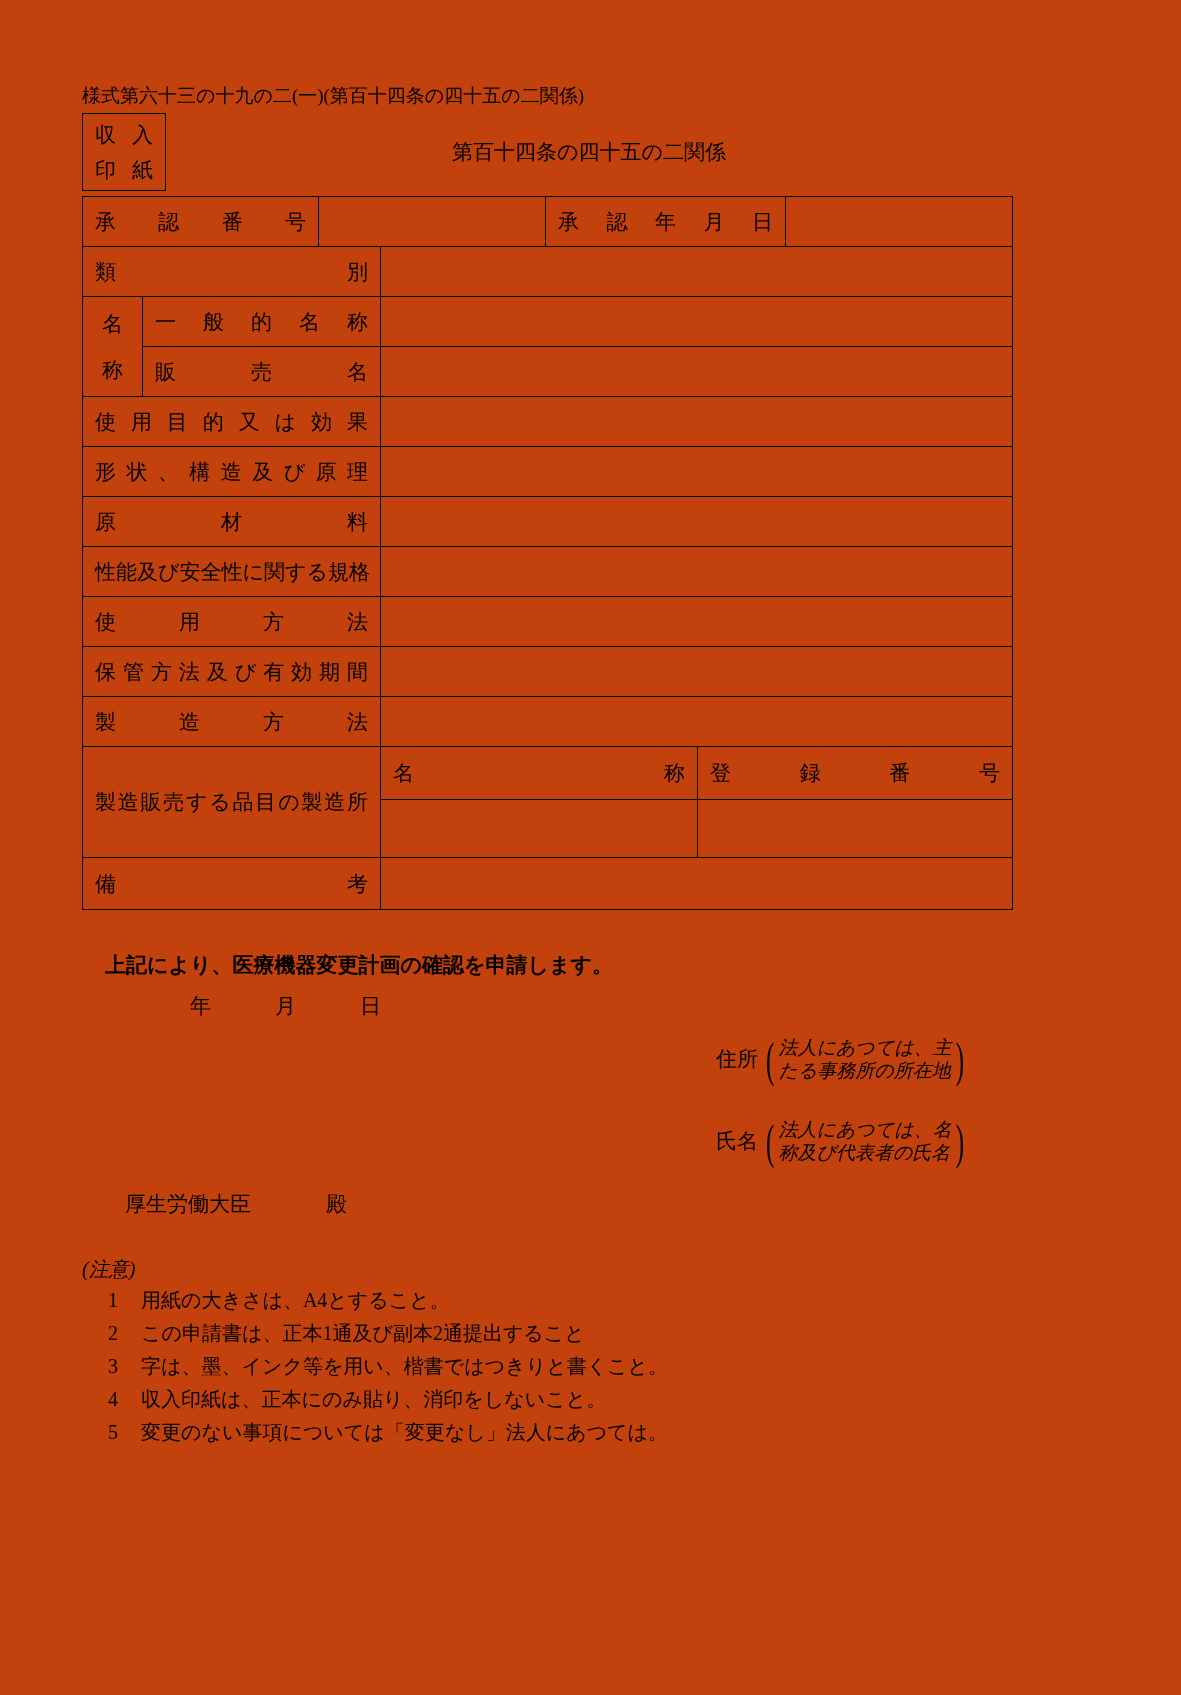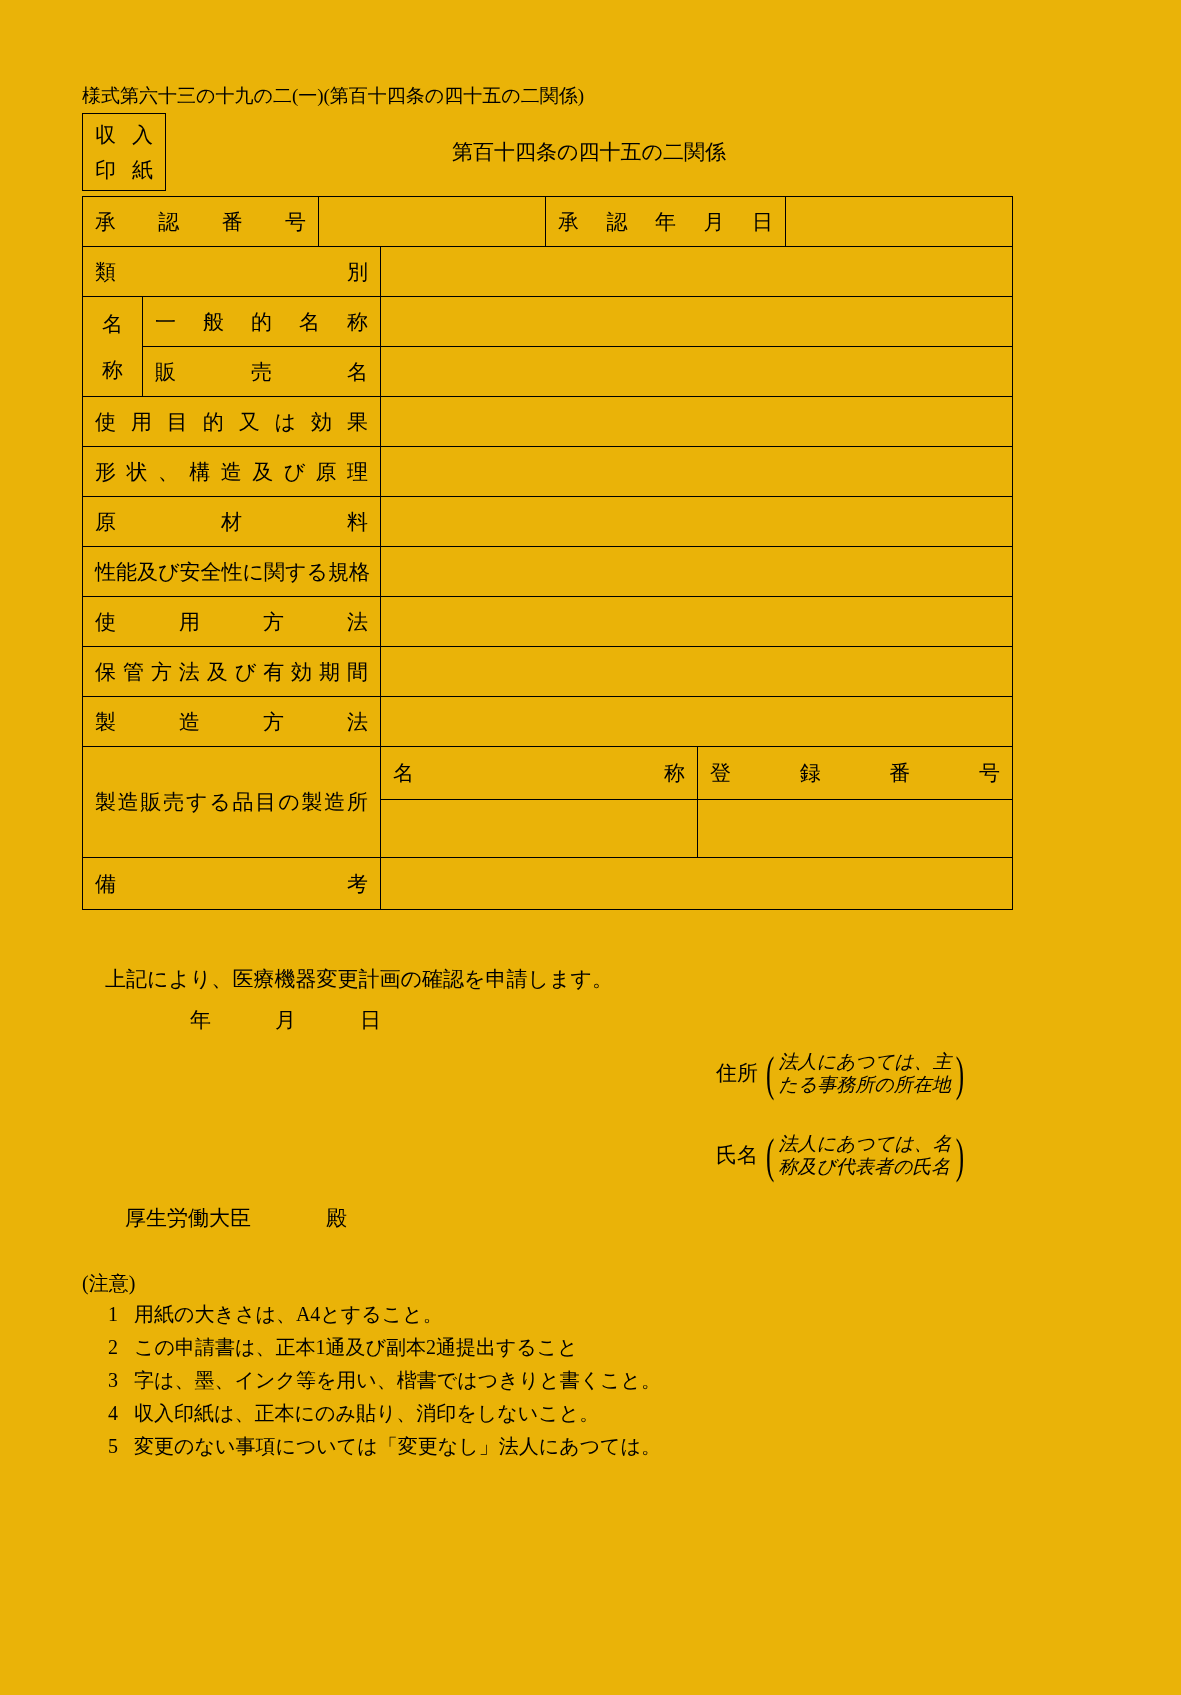--- a/index.html
+++ b/index.html
@@ -1,20 +1,20 @@
 <!DOCTYPE html>
 <html><head>
 <meta charset="utf-8">
 <style>
   html, body { margin: 0; padding: 0; background: #ffffff; }
   .page {
     position: relative;
     width: 1181px;
     min-height: 1695px;
-    background: #eab308;
+    background: #c2410c;
     box-sizing: border-box;
     padding: 84px 169px 60px 82px;
     color: #000;
     font-family: "Liberation Serif", "DejaVu Serif", serif;
   }
 
   .form-code {
     font-size: 19px;
     line-height: 24px;
     margin-bottom: 5px;
@@ -61,24 +61,25 @@
   .form-table tr.r-site-head { height: 53px; }
   .form-table tr.r-site-empty { height: 58px; }
   .form-table tr.r-remarks { height: 52px; }
 
   
   .jc { display: flex; justify-content: space-between; }
   
   .jv { display: flex; flex-direction: column; align-items: center; gap: 18px; }
 
   .decl-statement {
-    margin-top: 56px;
+    margin-top: 42px;
     margin-left: 23px;
     font-size: 21px;
     line-height: 26px;
+    font-weight: bold;
   }
   .date-line {
     margin-top: 14px;
     margin-left: 108px;
     display: flex;
     gap: 64px;
     font-size: 21px;
   }
 
   .sig-block {
@@ -109,24 +110,24 @@
 
   .minister-line {
     margin-top: 26px;
     margin-left: 43px;
     display: flex;
     gap: 75px;
     font-size: 21px;
   }
 
   .notes { margin-top: 36px; font-size: 20px; }
-  .notes-heading { line-height: 30px; }
+  .notes-heading { line-height: 30px; font-style: italic; }
   .note-item { display: flex; line-height: 33px; }
   .note-num { width: 16px; margin-left: 23px; text-align: center; flex: none; }
-  .note-text { margin-left: 13px; }
+  .note-text { margin-left: 20px; }
 </style>
 </head>
 <body>
 
 <div class="page">
 
   <div class="form-code">様式第六十三の十九の二(一)(第百十四条の四十五の二関係)</div>
 
   <div class="header-row">
     <div class="stamp-box">

